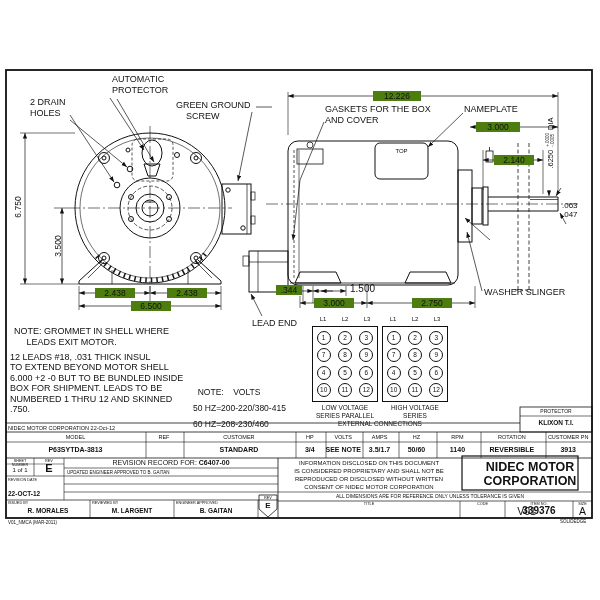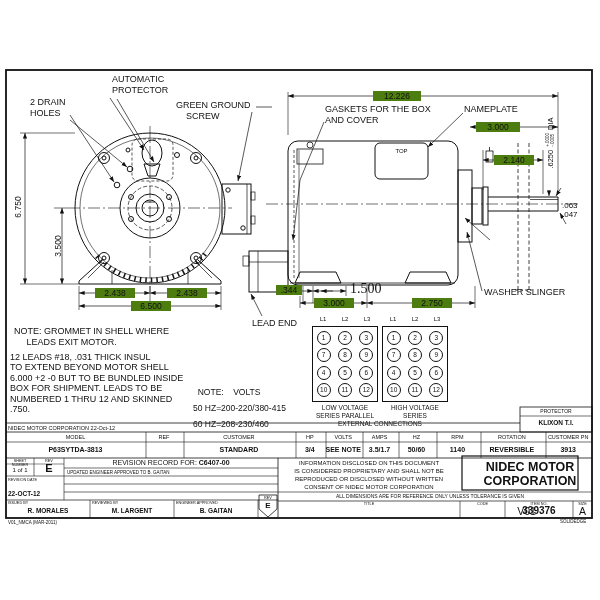--- a/index.html
+++ b/index.html
@@ -259,21 +259,21 @@
 <div class="t" style="left:562px;top:201px;font-size:8px;line-height:9px;">
   <div>.063</div>
   <div>.047</div>
 </div>
 <div class="dim rot" style="left:-3px;top:202px;width:40px;background:transparent;">6.750</div>
 <div class="dim rot" style="left:37px;top:241px;width:40px;background:transparent;">3.500</div>
 <div class="dim" style="left:95px;top:288px;width:38px;">2.438</div>
 <div class="dim" style="left:167px;top:288px;width:38px;">2.438</div>
 <div class="dim" style="left:131px;top:301px;width:38px;">6.500</div>
 <div class="dim" style="left:276px;top:285px;width:24px;">.344</div>
-<div class="t" style="left:350px;top:284px;font-size:14px;font-family:Liberation Serif, serif;">1.500</div>
+<div class="t" style="left:350px;top:284px;font-size:10px;">1.500</div>
 <div class="dim" style="left:314px;top:298px;width:38px;">3.000</div>
 <div class="dim" style="left:412px;top:298px;width:38px;">2.750</div>
 
 <div class="t pre" style="left:14px;top:326px;">NOTE: GROMMET IN SHELL WHERE
      LEADS EXIT MOTOR.</div>
 <div class="t pre" style="left:10px;top:352px;line-height:10.4px;">12 LEADS #18, .031 THICK INSUL
 TO EXTEND BEYOND MOTOR SHELL
 6.000 +2 -0 BUT TO BE BUNDLED INSIDE
 BOX FOR SHIPMENT. LEADS TO BE
 NUMBERED 1 THRU 12 AND SKINNED

